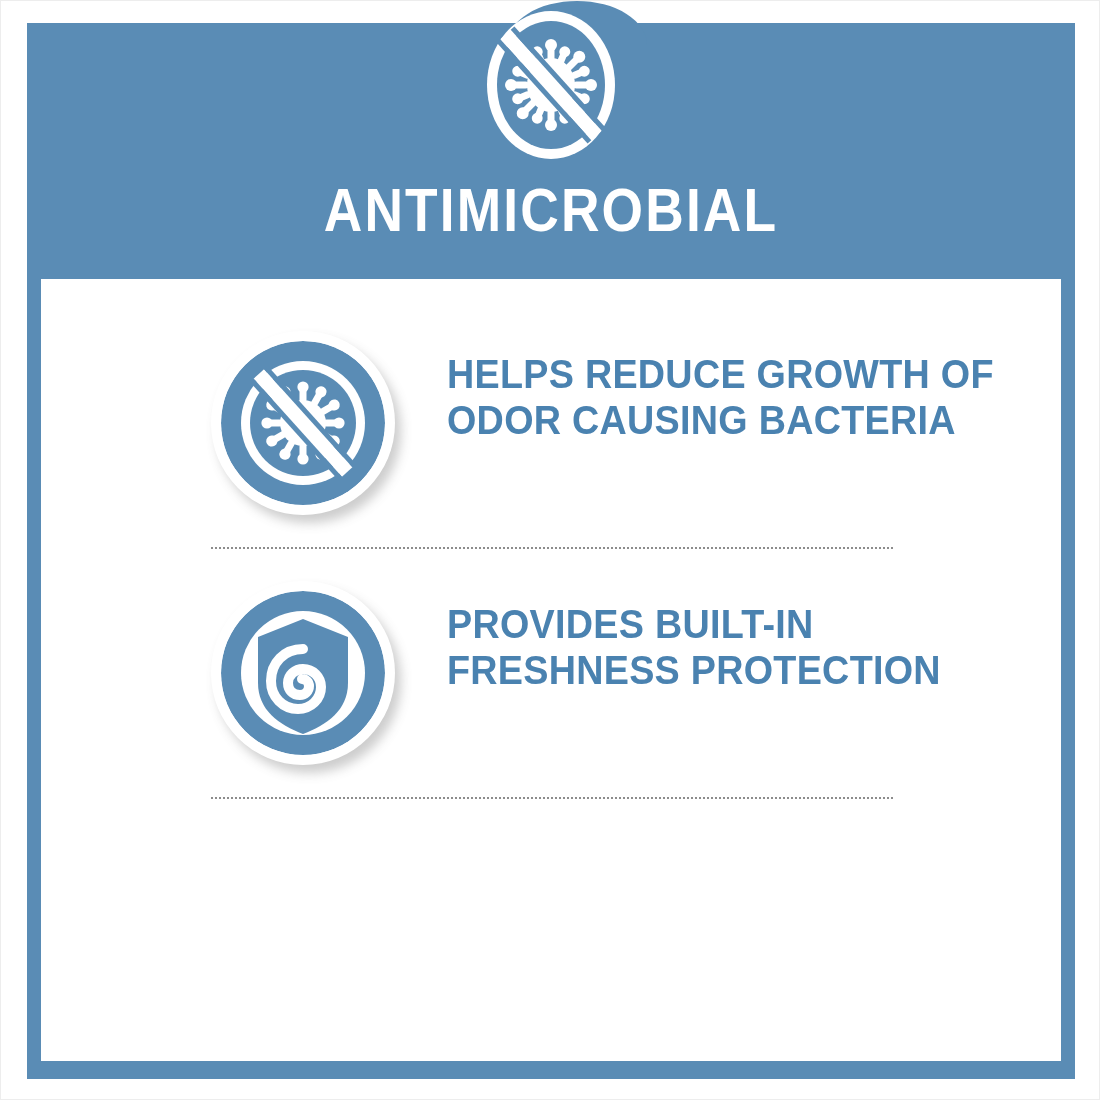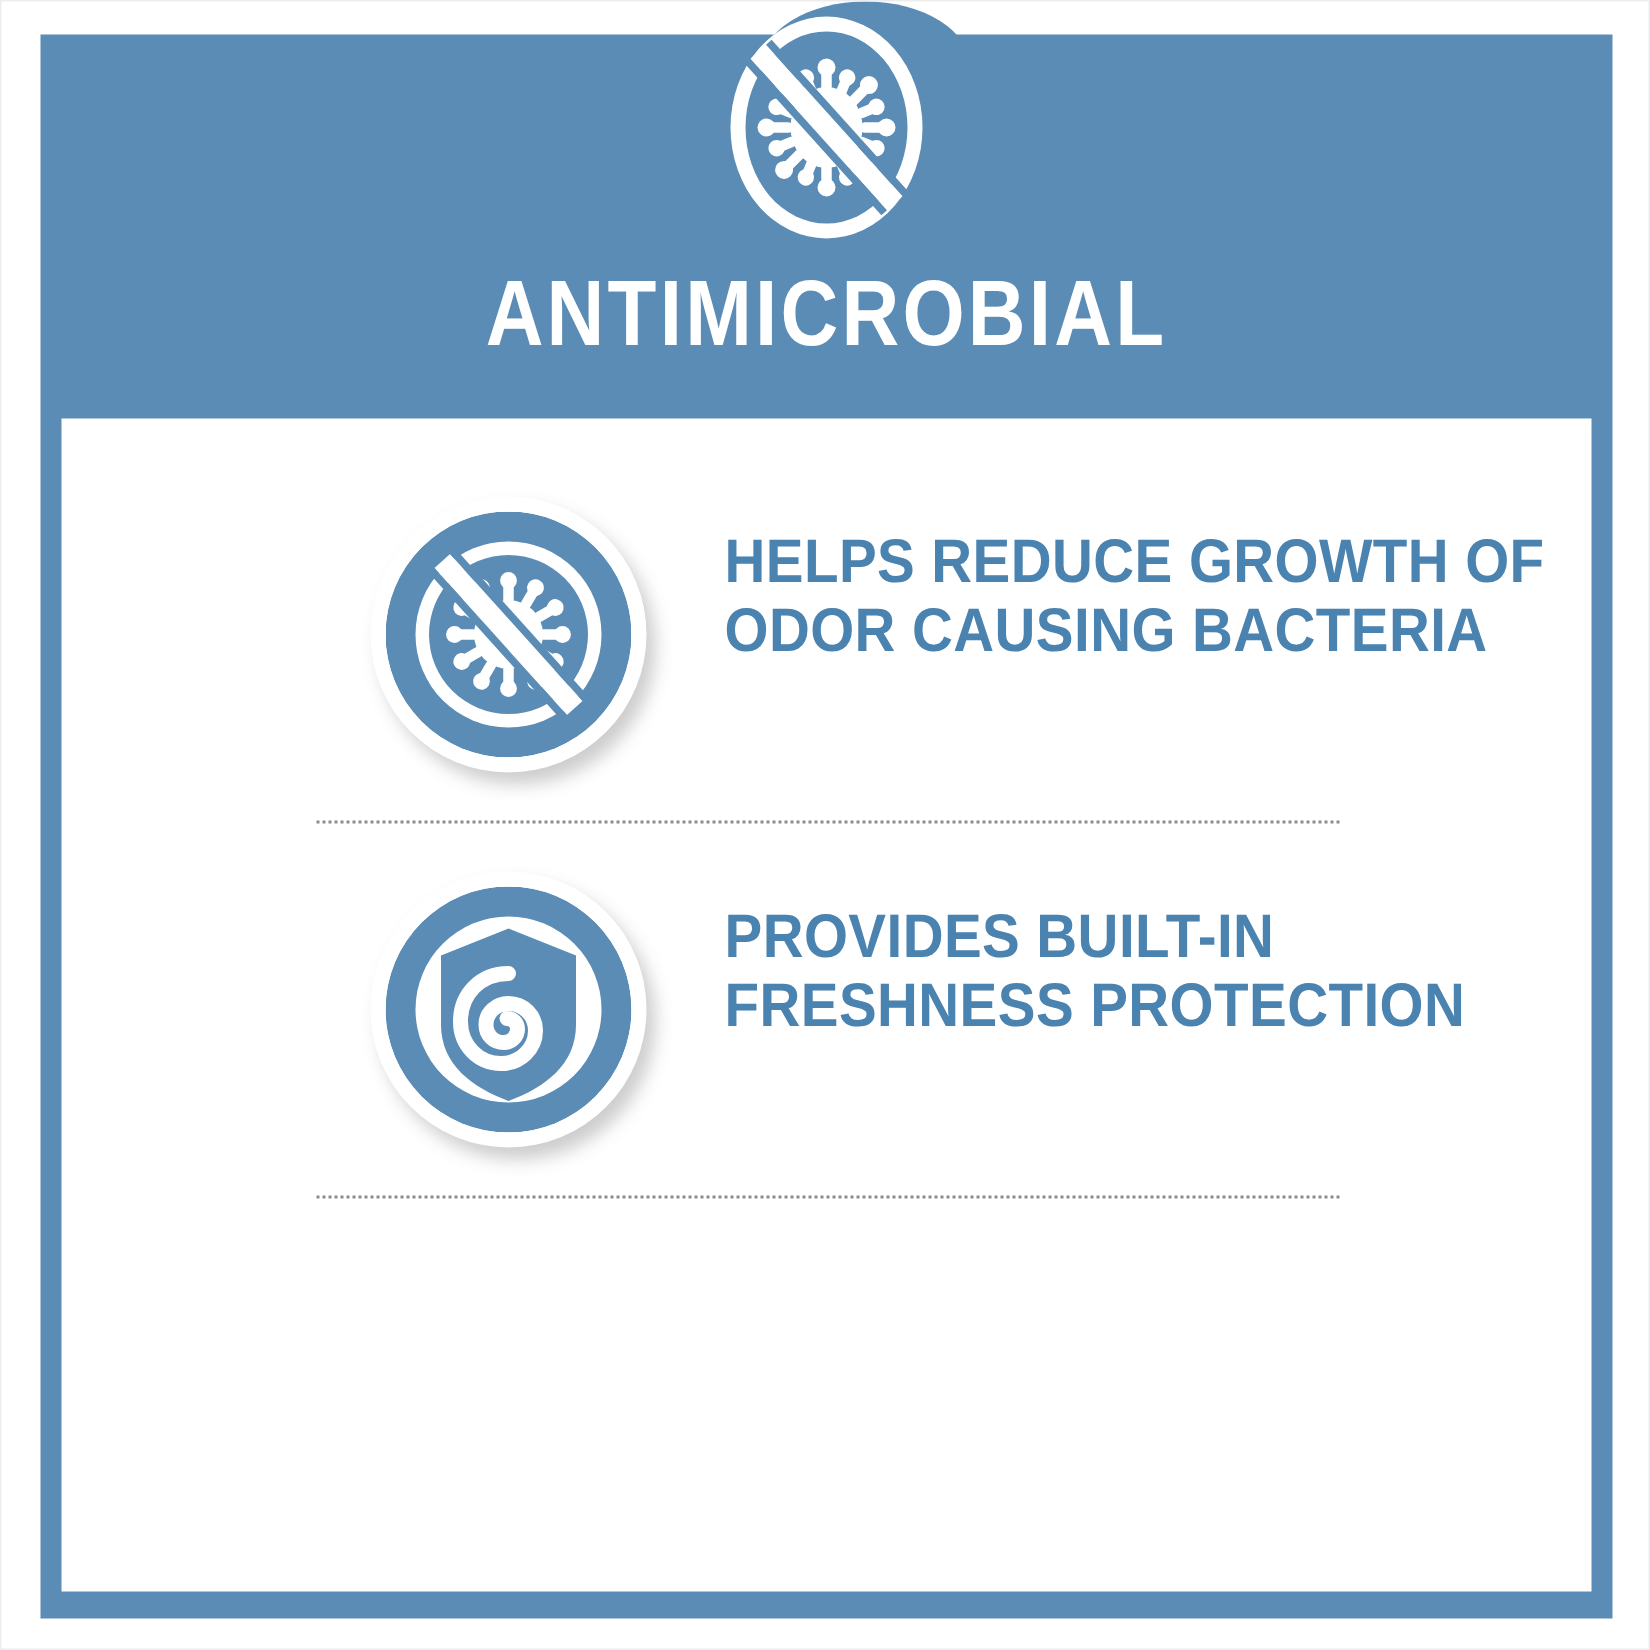--- a/index.html
+++ b/index.html
@@ -81,21 +81,20 @@
     height: 782px;
     background: #ffffff;
   }
 
   
   .feature-row {
     position: absolute;
     left: 0;
     width: 1020px;
     height: 200px;
-    margin-left: 36px;
   }
   .feature-row.r0 { top: 52px; }
   .feature-row.r1 { top: 302px; }
   .feature-row.r2 { top: 552px; }
 
   .feature-icon-wrap {
     position: absolute;
     left: 170px;
     top: 0px;
     width: 184px;

